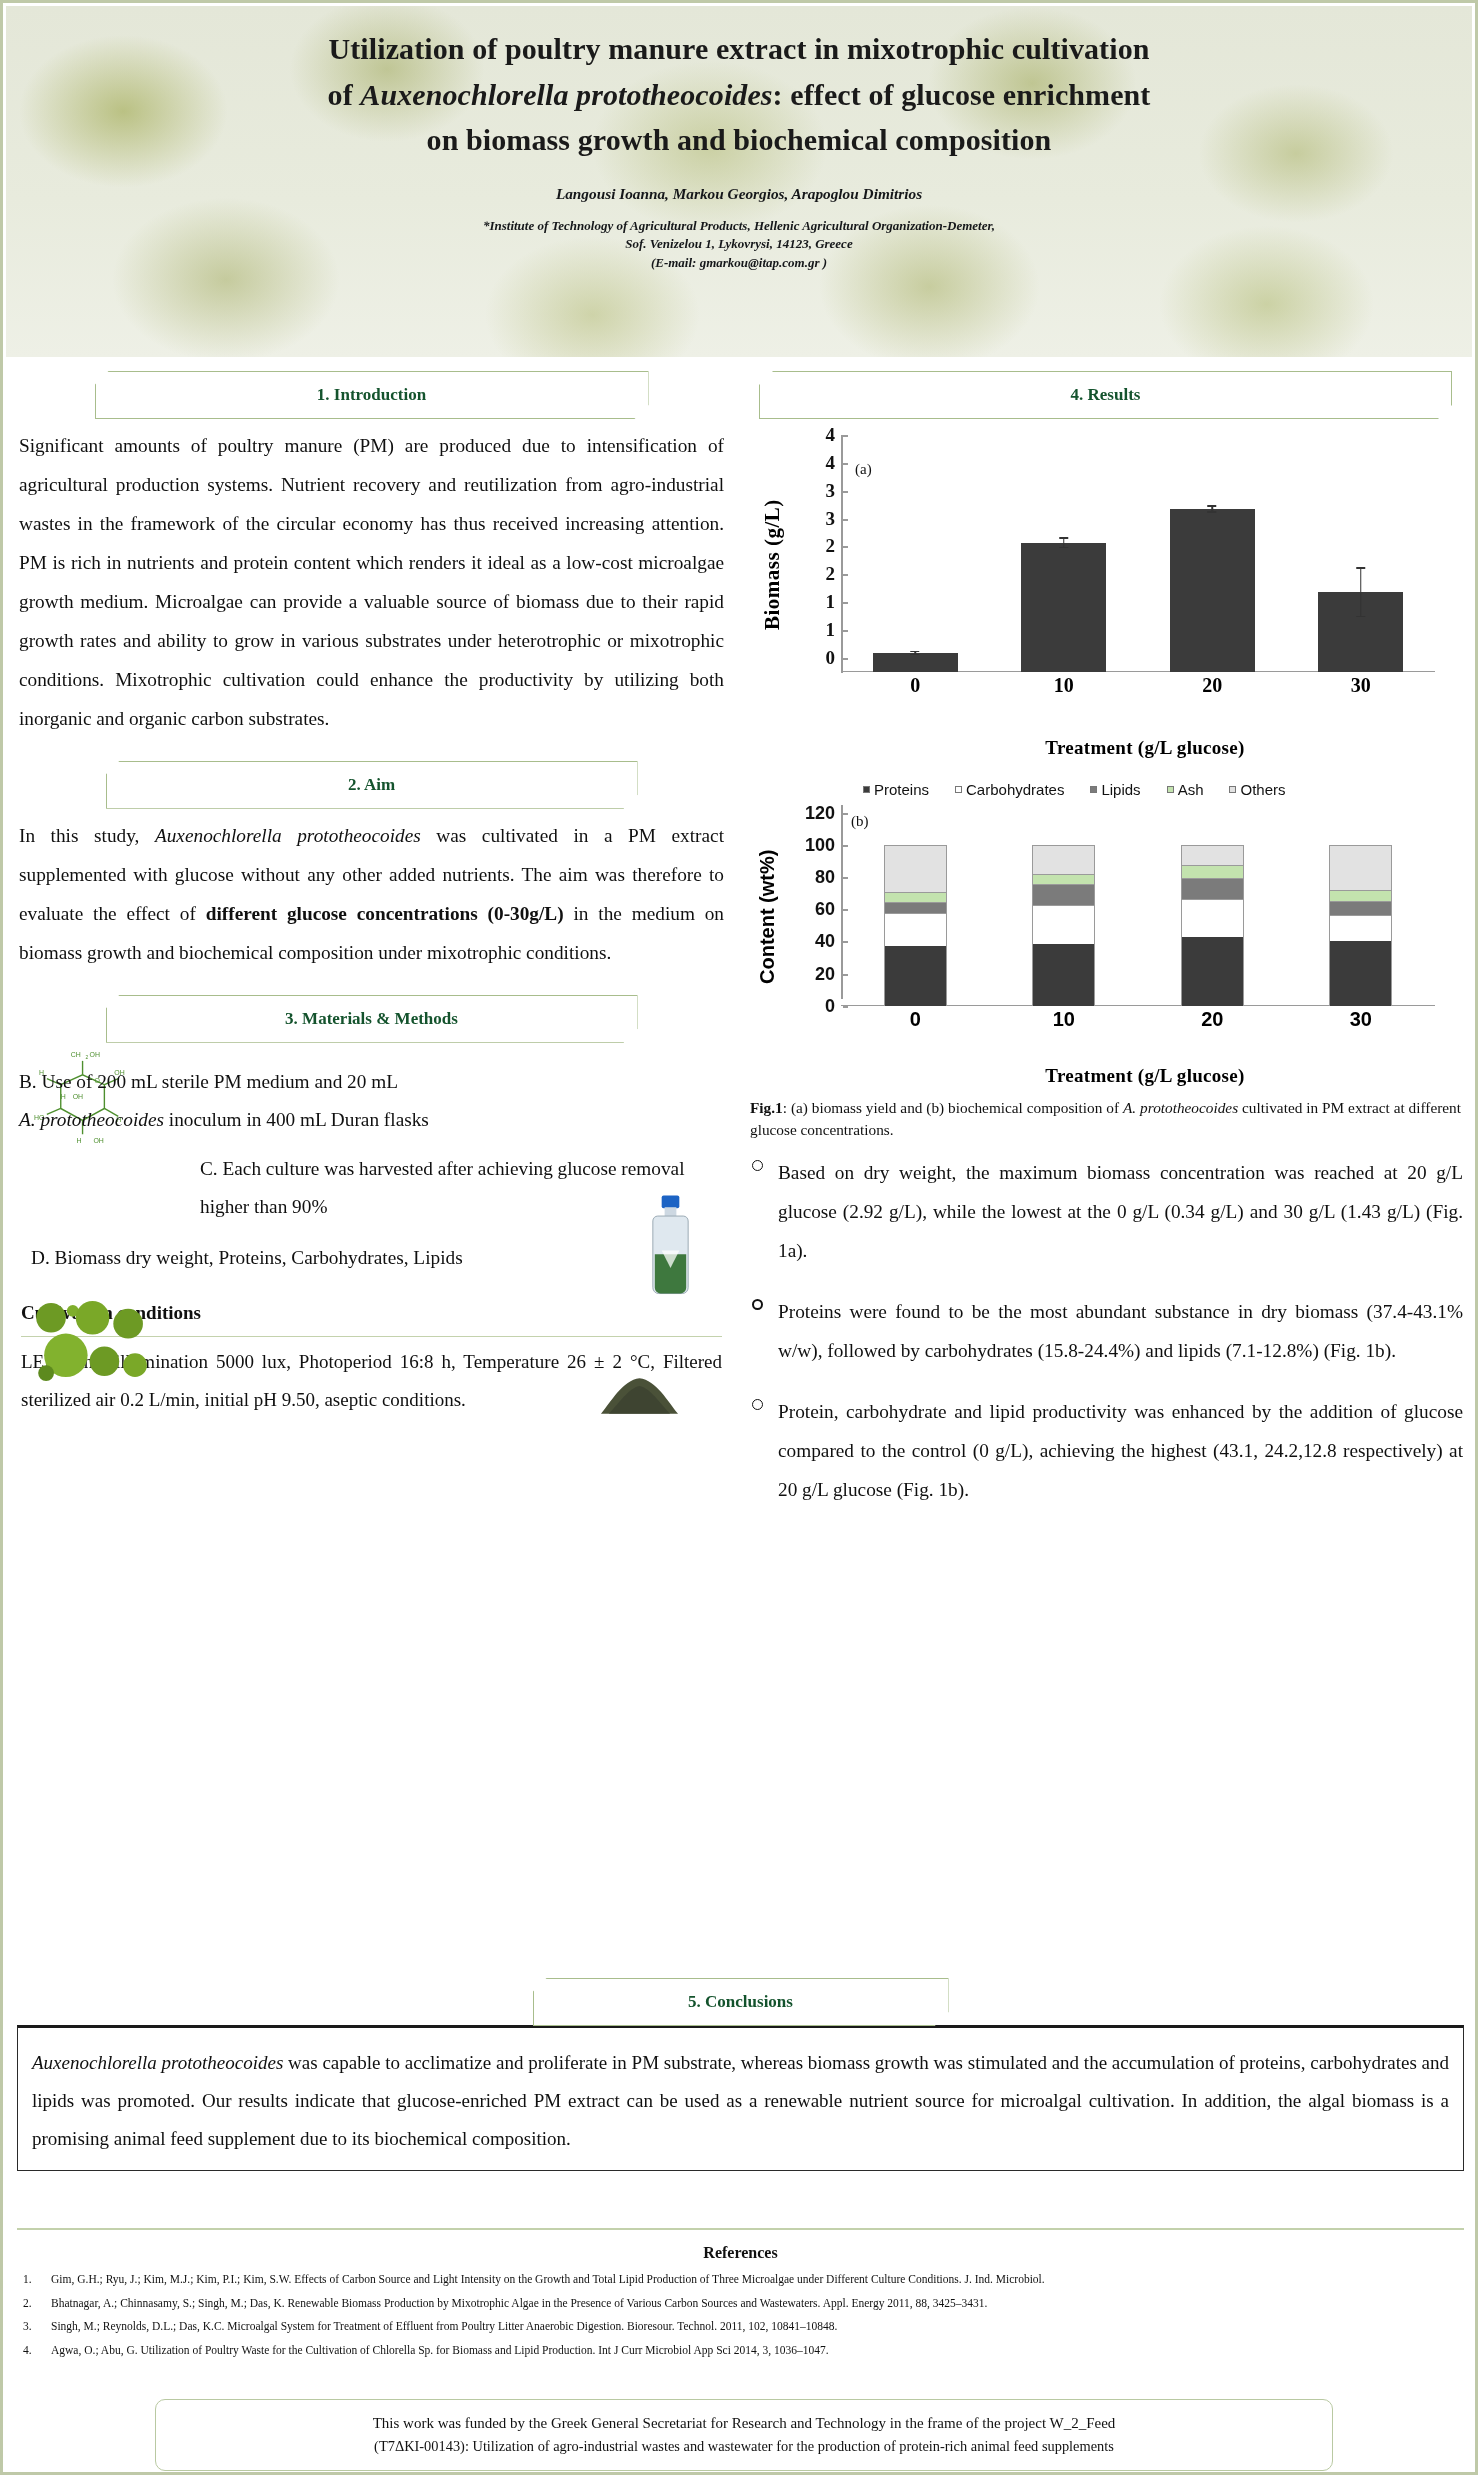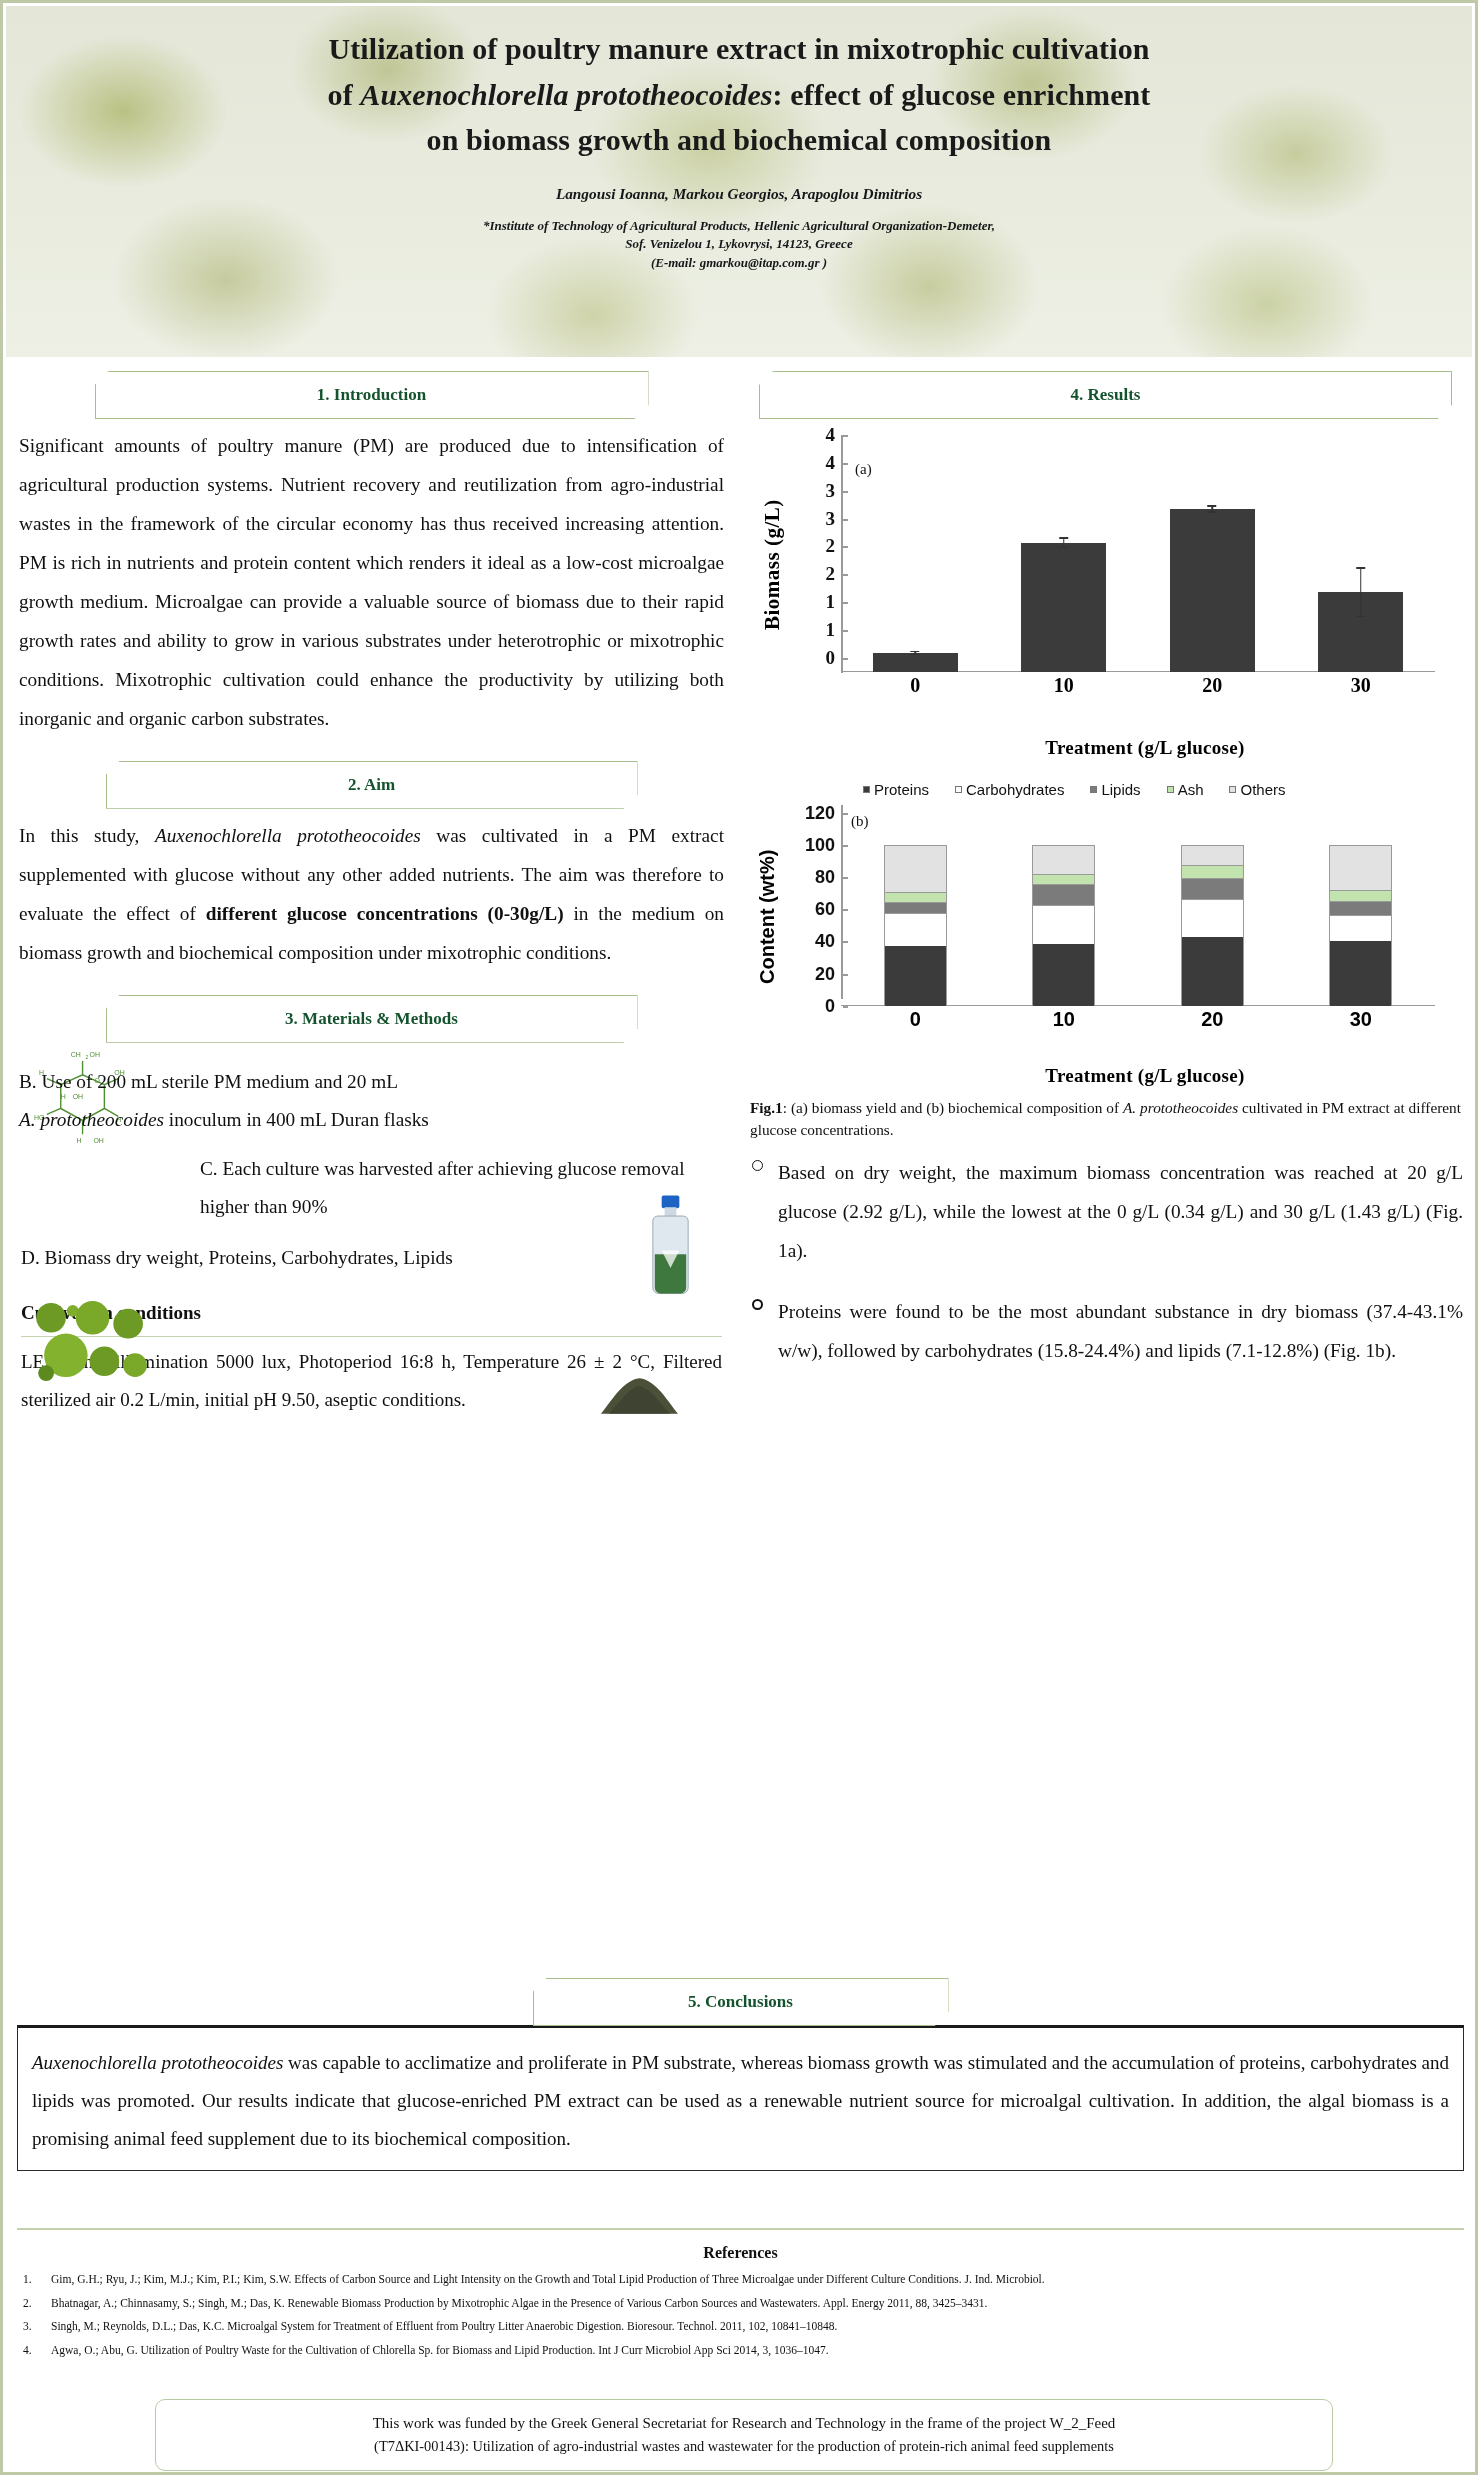--- a/index.html
+++ b/index.html
@@ -85,21 +85,21 @@
   }
   .body-text i { font-style: italic; }
   .body-text b { font-weight: bold; }
 
   
   .methods { position: relative; padding-top: 6px; font-size: 19.3px; line-height: 2.0; color:#101010; }
   .m-row { position: relative; min-height: 30px; }
   .m-a { margin-left: 149px; }
   .m-b { margin-left: 2px; margin-top: 14px; width: 594px; }
   .m-c { margin-left: 183px; margin-top: 10px; }
-  .m-d { margin-left: 4px; margin-top: 12px; }
+  .m-d { margin-left: 14px; margin-top: 12px; }
 
   .glucose-svg { position: absolute; left: 14px; top: 4px; }
   .bottle-svg  { position: absolute; right: 30px; top: 150px; }
   .algae-svg   { position: absolute; left: 16px; top: 255px; }
   .powder-svg  { position: absolute; right: 44px; top: 329px; }
 
   .cult-box { margin-top: 16px; padding: 0 4px; }
   .cult-title { font-weight: bold; font-size: 19px; color: #101010; padding-bottom: 4px; }
   .cult-rule { border-top: 1.4px solid #c4d2ad; margin-bottom: 6px; }
   .cult-text { font-size: 19px; line-height: 2.0; text-align: justify; color:#101010; }
@@ -460,20 +460,21 @@
         </div>
       </div>
       <div class="xlabel" style="margin-left:79px; margin-top:16px;">Treatment (g/L glucose)</div>
     </div>
 
     <div class="figcap"><b>Fig.1</b><span>: (a) biomass yield and (b) biochemical composition of </span><i>A. prototheocoides</i><span> cultivated in PM extract at different glucose concentrations.</span></div>
 
     <div class="res-bullets" id="res-bullets">
         <div class="rb"><span class="mk"></span><span>Based on dry weight, the maximum </span><b>biomass concentration</b><span> was reached at 20 g/L glucose (2.92 g/L), while the lowest at the 0 g/L (0.34 g/L) and 30 g/L (1.43 g/L) (Fig. 1a).</span></div>
         <div class="rb bold-mk"><span class="mk"></span><b>Proteins</b><span> were found to be the most abundant substance in dry biomass (37.4-43.1% w/w), followed by </span><b>carbohydrates</b><span> (15.8-24.4%) and </span><b>lipids</b><span> (7.1-12.8%) (Fig. 1b).</span></div>
+        <div class="rb"><span class="mk"></span><span>Protein, carbohydrate and lipid productivity was enhanced by the addition of glucose compared to the control (0 g/L), achieving the highest (43.1, 24.2,12.8 respectively) at 20 g/L glucose (Fig. 1b).</span></div>
       </div>
   </div>
 
   <div class="conc-wrap">
     <div class="conc-head-row">
       <div class="sec-head conc">
         <span>5. Conclusions</span>
       </div>
     </div>
     <div class="conc-box">

